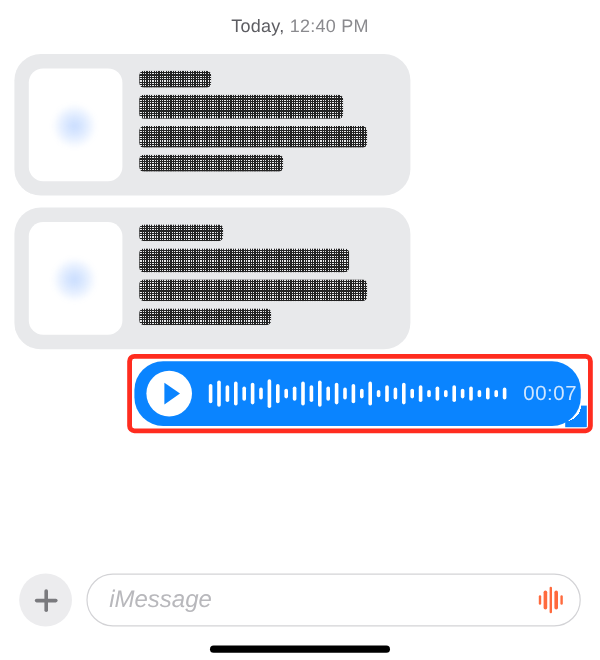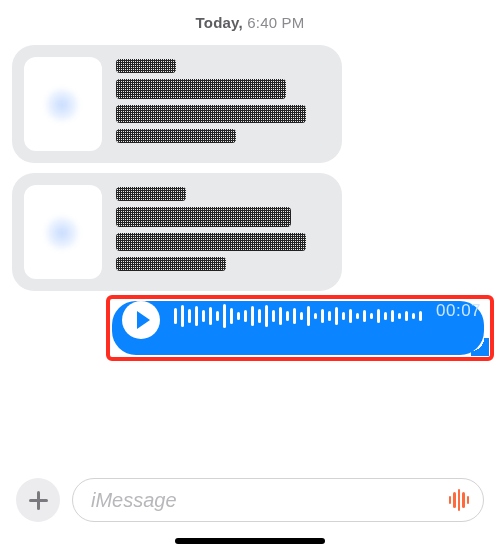--- a/index.html
+++ b/index.html
@@ -16,21 +16,21 @@
   
   .timestamp {
     width: 100%;
     text-align: center;
     padding: 14px 0 10px;
     font-size: 15px;
     color: #8a8a8e;
     letter-spacing: 0.2px;
   }
   .timestamp .day {
-    font-weight: 700;
+    font-weight: 400;
     color: #5d5d62;
   }
   .timestamp .time {
     color: #8a8a8e;
   }
 
   
   .bubble-incoming {
     background: #e8e9eb;
     color: #333;
@@ -105,20 +105,21 @@
     pointer-events: none;
   }
   .bubble-audio {
     background: #0a84ff;
     color: #fff;
     border-radius: 24px;
     width: 372px;
     height: 54px;
     position: relative;
     display: flex;
+    align-items: center;
     padding: 0 16px 0 10px;
     box-sizing: border-box;
     gap: 14px;
   }
   .bubble-audio::after {
     content: "";
     position: absolute;
     bottom: -1px;
     right: -5px;
     width: 18px; height: 18px;
@@ -214,21 +215,21 @@
     position:absolute;
     bottom:6px;left:50%;transform:translateX(-50%);
     width:150px;height:6px;background:#000;border-radius:3px;
   }
 </style>
 </head>
 <body>
 
 <div class="timestamp">
   <span class="day">Today,</span>
-  <span class="time">6:40 PM</span>
+  <span class="time">12:40 PM</span>
 </div>
 
 <div class="bubble-incoming">
   <div class="ghost-thumb"></div>
   <div class="ghost-lines">
     <div class="ghost-line" style="top:2px;width:60px;"></div>
     <div class="ghost-line" style="top:22px;width:170px;height:20px;"></div>
     <div class="ghost-line" style="top:48px;width:190px;height:18px;"></div>
     <div class="ghost-line" style="top:72px;width:120px;"></div>
   </div>

